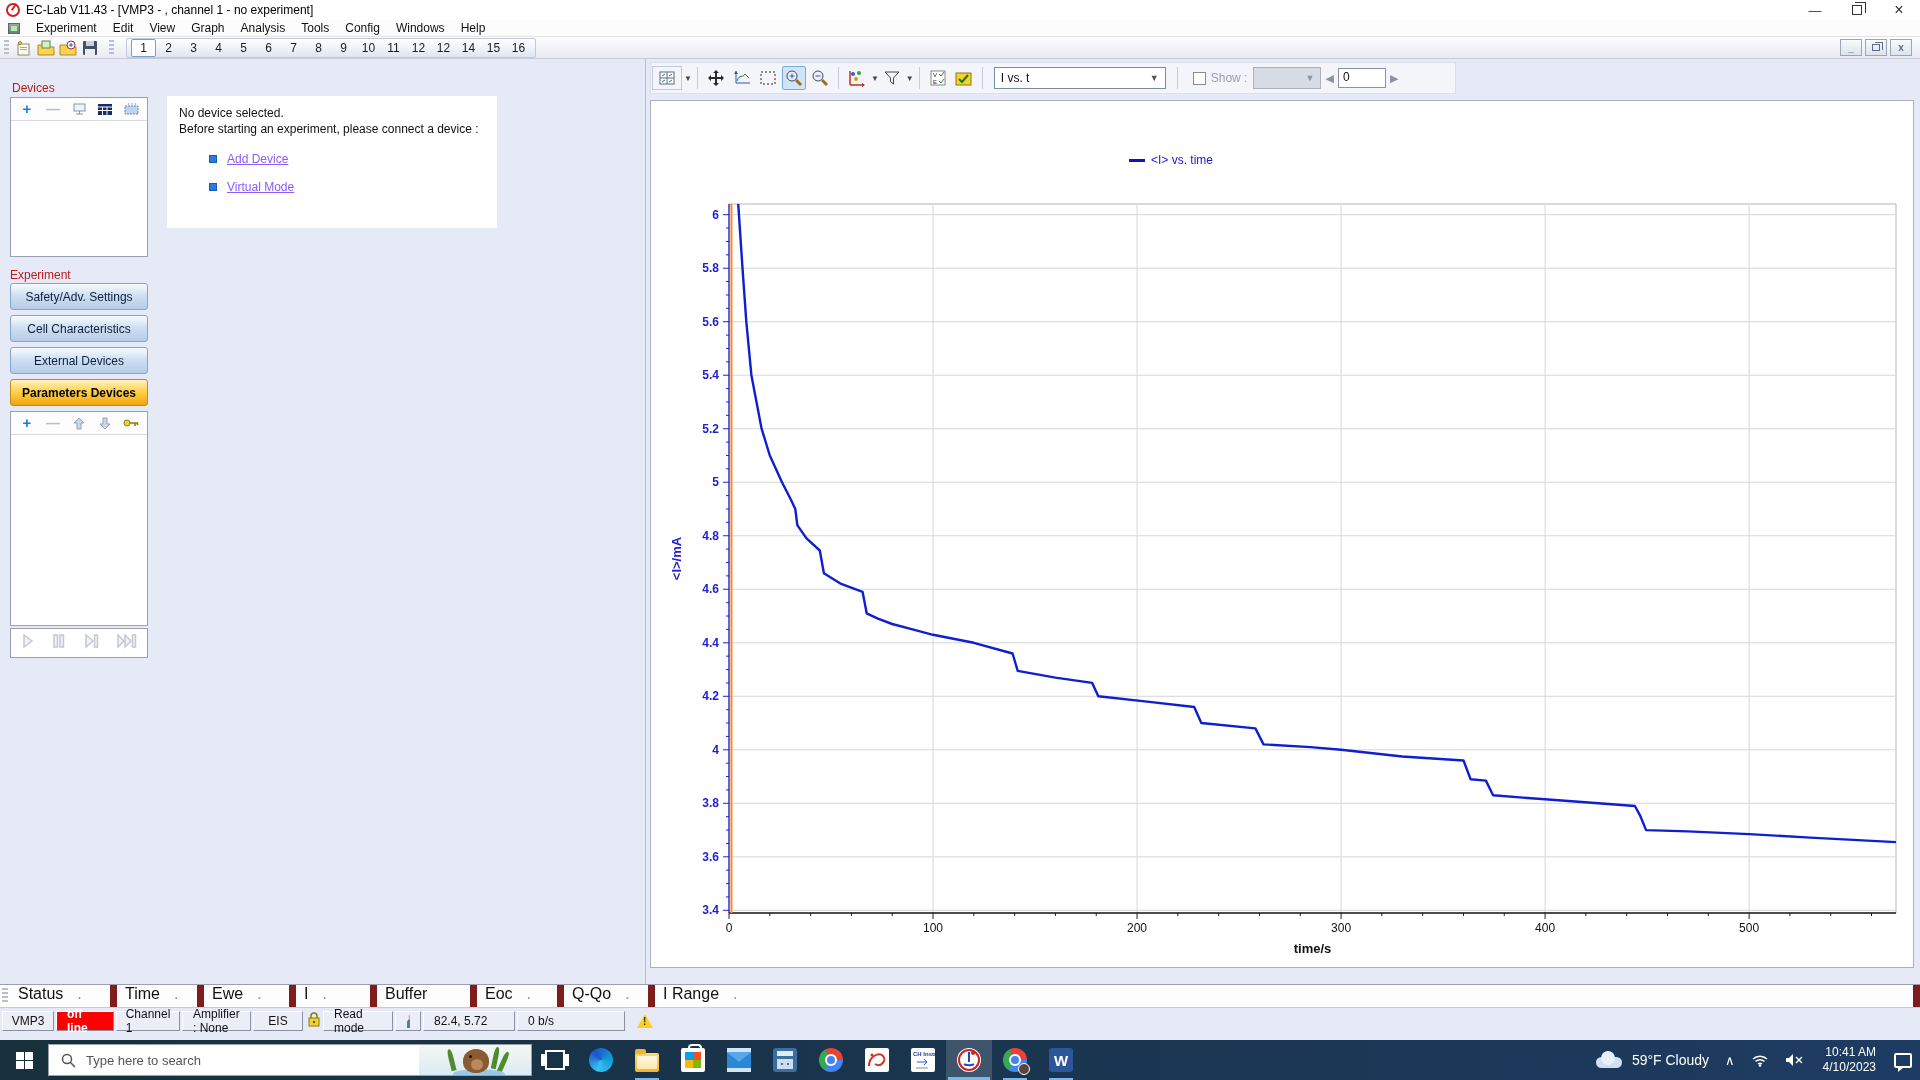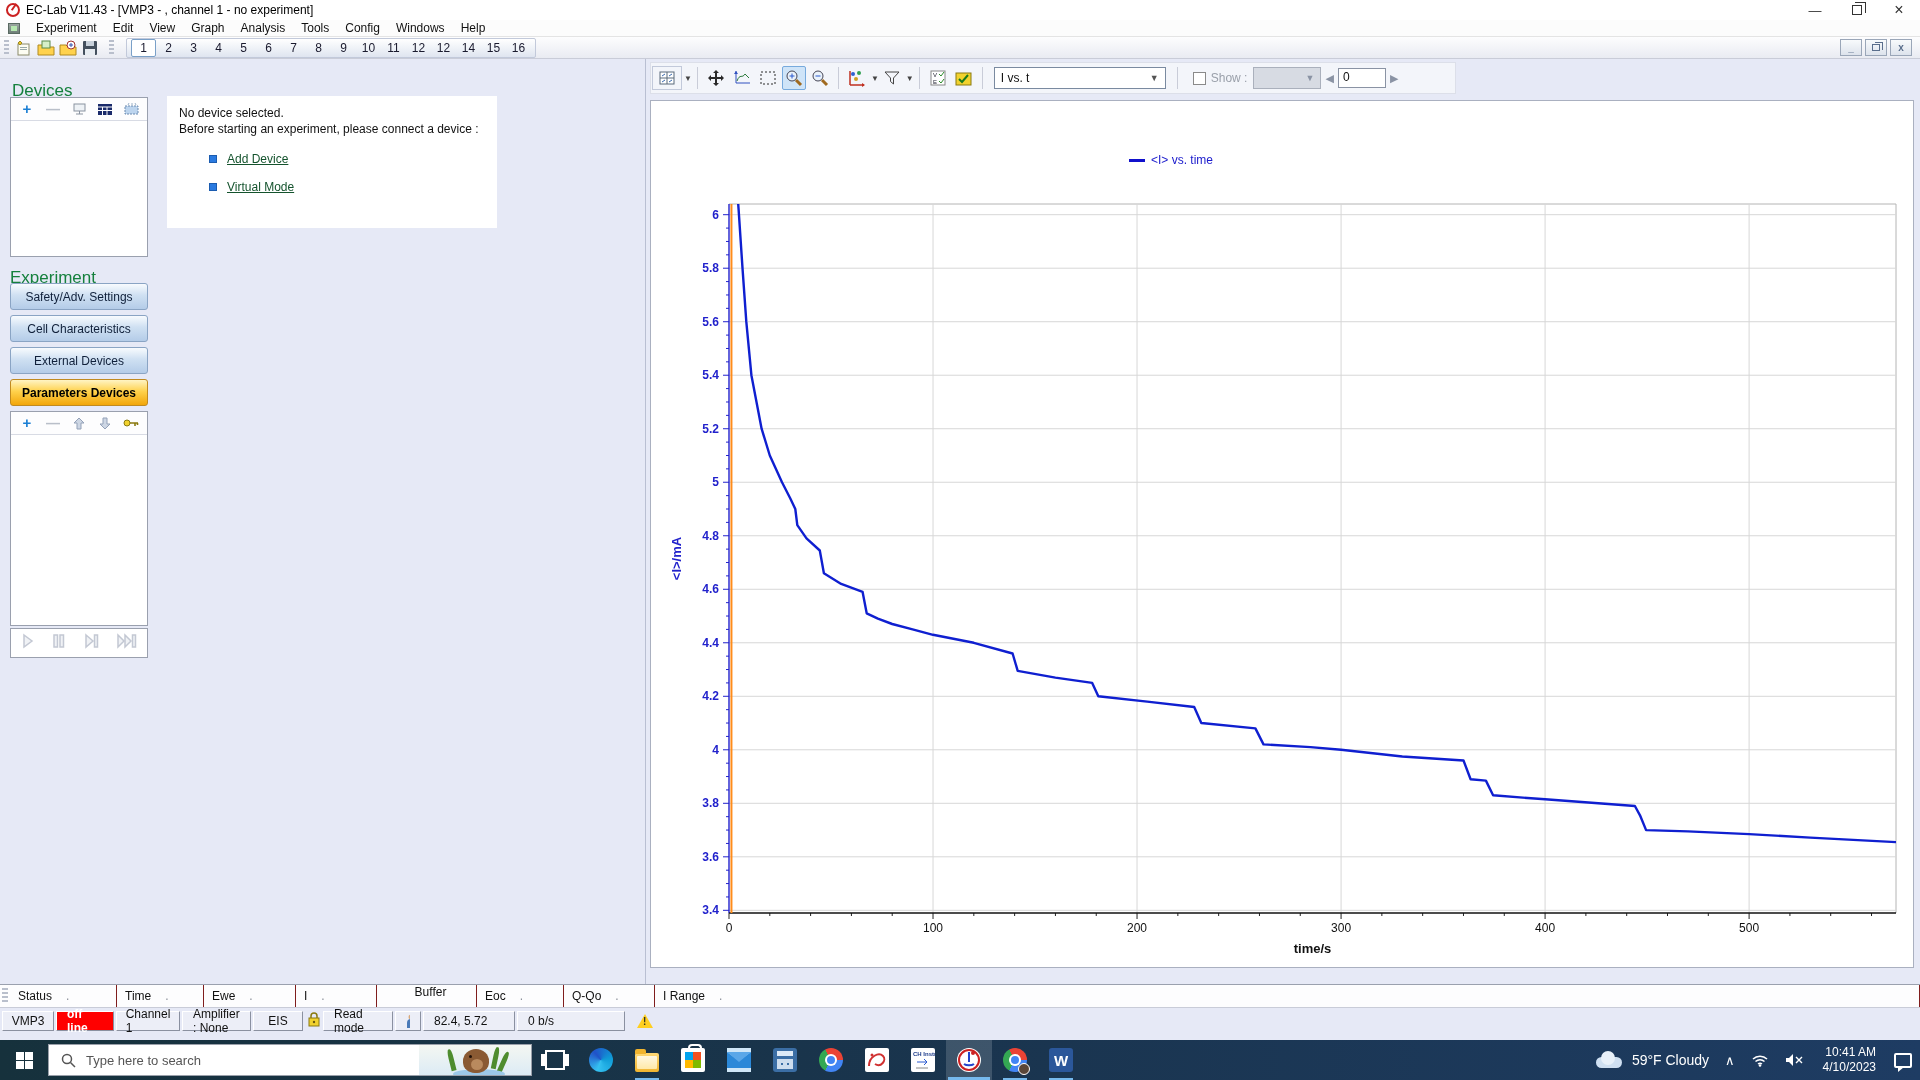--- a/index.html
+++ b/index.html
@@ -32,34 +32,34 @@
   .chan.sel { background:#ffffff; border:1px solid #7aa0c8; border-radius:2px; }
   #toolbar .spacer { flex:1; }
   .mdi-btn { width:22px; height:17px; border:1px solid #9aa6b8; background:linear-gradient(#f8fafc,#dde3ec); display:flex; align-items:center; justify-content:center; margin-left:3px; color:#5a6e8c; font-weight:bold; font-size:10px; }
   #mdi-btns { margin-right:8px; display:flex; }
   .mdi-restore { width:8px; height:7px; border:1px solid #5a6e8c; position:relative; }
   .mdi-restore:before { content:""; position:absolute; left:2px; top:-3px; width:7px; height:7px; border:1px solid #5a6e8c; border-bottom:none; border-left:none; }
 
   
   #client { position:absolute; left:0; top:59px; width:1920px; height:925px; background:#e6e9f6; }
   #left-pane { position:absolute; left:0; top:0; width:646px; height:925px; border-right:1px solid #b9bfd2; background:#e6e9f6; }
-  .sect-label { position:absolute; font-size:17px; color:#15803d; }
+  .sect-label { position:absolute; font-size:12px; color:#b91c1c; }
   .panel-box { position:absolute; background:#ffffff; border:1px solid #9aa0ae; }
   .mini-toolbar { display:flex; align-items:center; gap:10px; padding:4px 8px; border-bottom:1px solid #d8dbe4; background:#fdfdfe; }
   .mini-ico { width:16px; height:14px; display:flex; align-items:center; justify-content:center; }
   .plus-g { color:#1b7fd4; font-weight:bold; font-size:15px; line-height:10px; }
   .minus-g { color:#b9bfc9; font-weight:bold; font-size:14px; }
 
   
   #msg-box { position:absolute; left:167px; top:37px; width:330px; height:132px; background:#ffffff; padding:10px 12px; }
   #msg-box .l1 { margin-bottom:2px; }
   #msg-box .l2 { margin-bottom:16px; }
   .dev-link-row { display:flex; align-items:center; margin:0 0 14px 30px; }
   .blue-bullet { width:8px; height:8px; background:#2a7ae0; border:1px solid #1b5cb0; margin-right:10px; }
-  .dev-link { color:#14532d; text-decoration:underline; }
+  .dev-link { color:#8b5cf6; text-decoration:underline; }
 
   
   .exp-btn { position:absolute; left:10px; width:138px; height:27px; display:flex; align-items:center; justify-content:center; font-size:12px; color:#10203a; background:linear-gradient(#f8fbfe,#cfe0f2 45%,#b4cce8); border:1px solid #8aa4c4; border-radius:3px; }
   .exp-btn.active { background:linear-gradient(#fff4c4,#ffd24d 45%,#f2a60a); border:1px solid #c08a20; font-weight:bold; color:#000; }
 
   
   #playback { display:flex; align-items:center; justify-content:space-between; padding:4px 10px; }
   #playback svg { opacity:.85; }
 
   
@@ -81,21 +81,21 @@
 
   #chart-panel { position:absolute; left:3px; top:41px; width:1264px; height:868px; background:#ffffff; border:1px solid #aab0c0; }
   #chart-title { position:absolute; left:78px; top:32px; width:1167px; text-align:center; font-weight:bold; font-size:13px; color:#111; }
   #chart-legend { position:absolute; left:478px; top:52px; font-size:12px; color:#1a1acc; display:flex; align-items:center; }
   #chart-legend .dash { width:16px; height:3px; background:#1111cc; margin-right:6px; }
   #chart-svg { position:absolute; left:0; top:0; }
 
   
   #status1 { position:absolute; left:0; top:984px; width:1920px; height:24px; background:#fdfdfe; border-top:1px solid #9aa0ae; border-bottom:1px solid #c9ccd8; display:flex; align-items:stretch; }
   .s1-grip { width:6px; margin:3px 2px; background:repeating-linear-gradient(to bottom,#b9bfcc 0 2px,transparent 2px 4px); }
-  .sf { border-right:1px solid #7f1d1d; display:flex; align-items:center; padding-left:8px; font-size:12px; color:#111; }
+  .sf { border-right:7px solid #7f1d1d; display:flex; align-items:flex-start; padding-left:8px; font-size:16px; color:#111; }
   .sf .dot { color:#8a8f99; margin-left:14px; }
   .buffer-bar { width:26px; height:5px; border-top:2px solid #333; border-bottom:2px solid #333; margin:8px 0 0 8px; }
   #status2 { position:absolute; left:0; top:1008px; width:1920px; height:26px; background:#e6e9f6; display:flex; align-items:center; padding-left:2px; }
   .s2-box { height:20px; display:flex; align-items:center; justify-content:center; padding:0 10px; margin-right:2px; background:#eceef7; border:1px solid; border-color:#ffffff #8a90a0 #8a90a0 #ffffff; font-size:12px; color:#111; }
   .s2-offline { background:#ff0000; color:#fff; font-weight:bold; }
   .warn-tri { width:0; height:0; border-left:8px solid transparent; border-right:8px solid transparent; border-bottom:14px solid #ffcf20; position:relative; margin-left:10px; }
   .warn-tri:after { content:"!"; position:absolute; left:-2px; top:2px; font-size:10px; font-weight:bold; color:#332; }
 
   
   #taskbar { position:absolute; left:0; top:1040px; width:1920px; height:40px; background:linear-gradient(90deg,#16313c 0%,#1a3550 55%,#1e3c63 100%); display:flex; align-items:center; }

